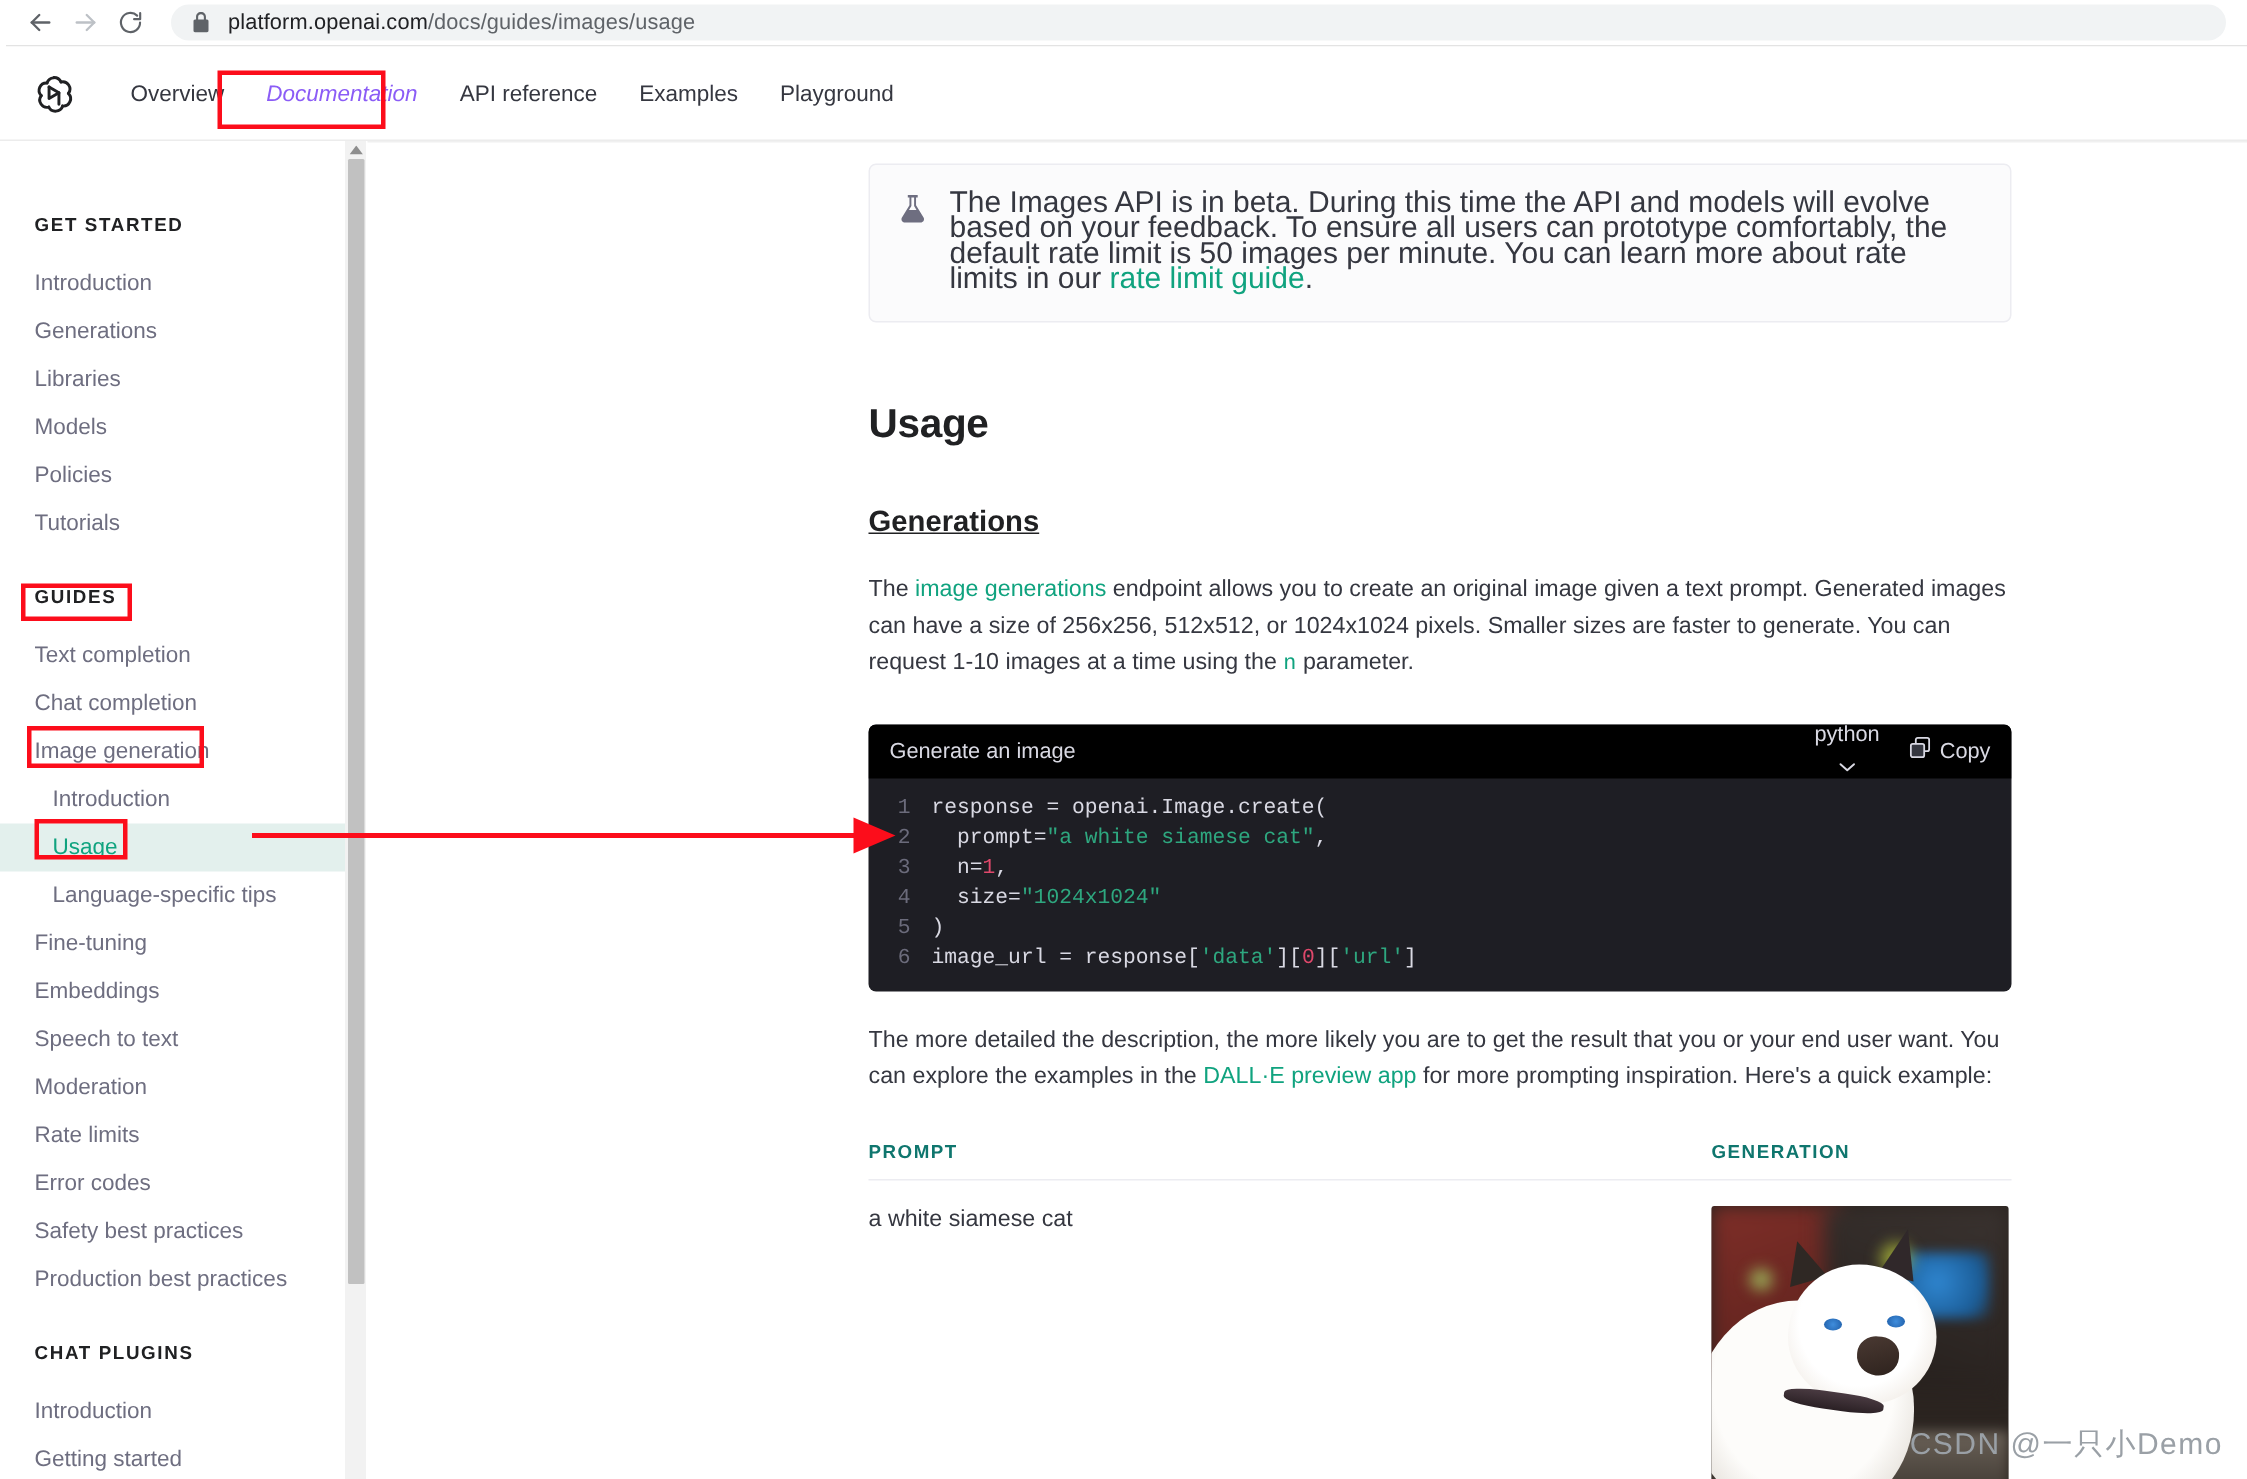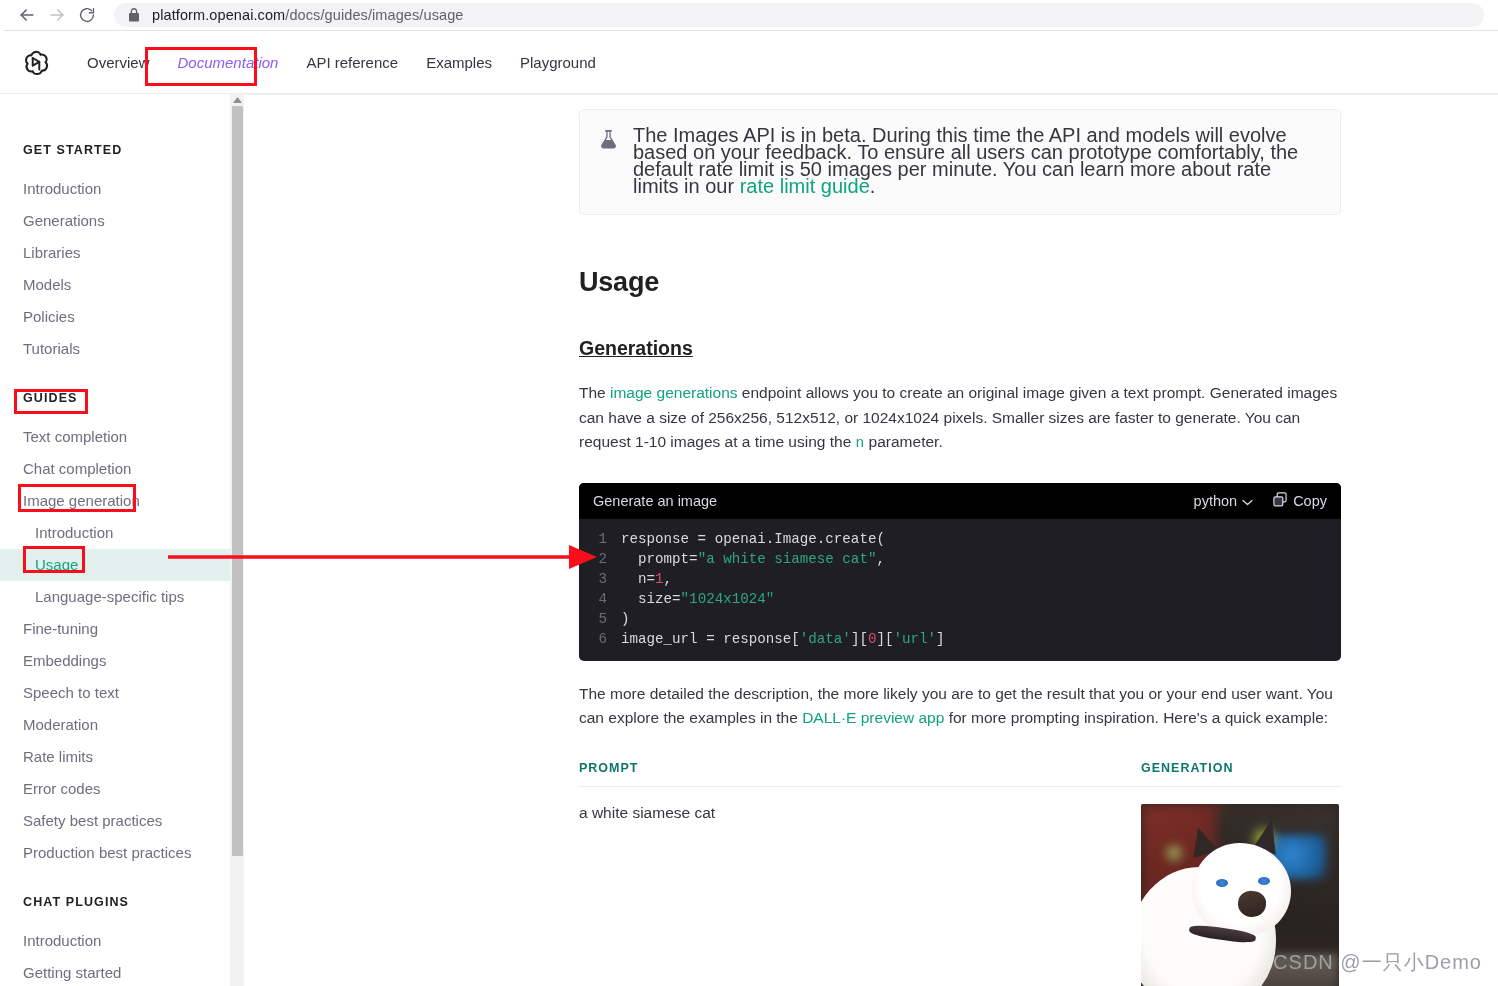--- a/index.html
+++ b/index.html
@@ -174,21 +174,21 @@
   }
   .code-head {
     background: #000000;
     height: 36px;
     display: flex; align-items: center;
     padding: 0 14px 0 14px;
     color: #d9d9e3;
     font-size: 14.5px;
   }
   .code-title { flex: 1; }
-  .code-lang { display: flex; align-items: center; gap: 5px; margin-right: 20px; }
+  .code-lang { display: flex; align-items: center; gap: 5px; margin-right: 20px; flex-direction: column; }
   .code-copy { display: flex; align-items: center; gap: 6px; }
   .code-body {
     padding: 10px 0 12px 0;
     font-family: "Liberation Mono", monospace;
     font-size: 14.2px;
     line-height: 20px;
   }
   .code-line { display: flex; }
   .ln {
     width: 42px; flex: 0 0 42px;

